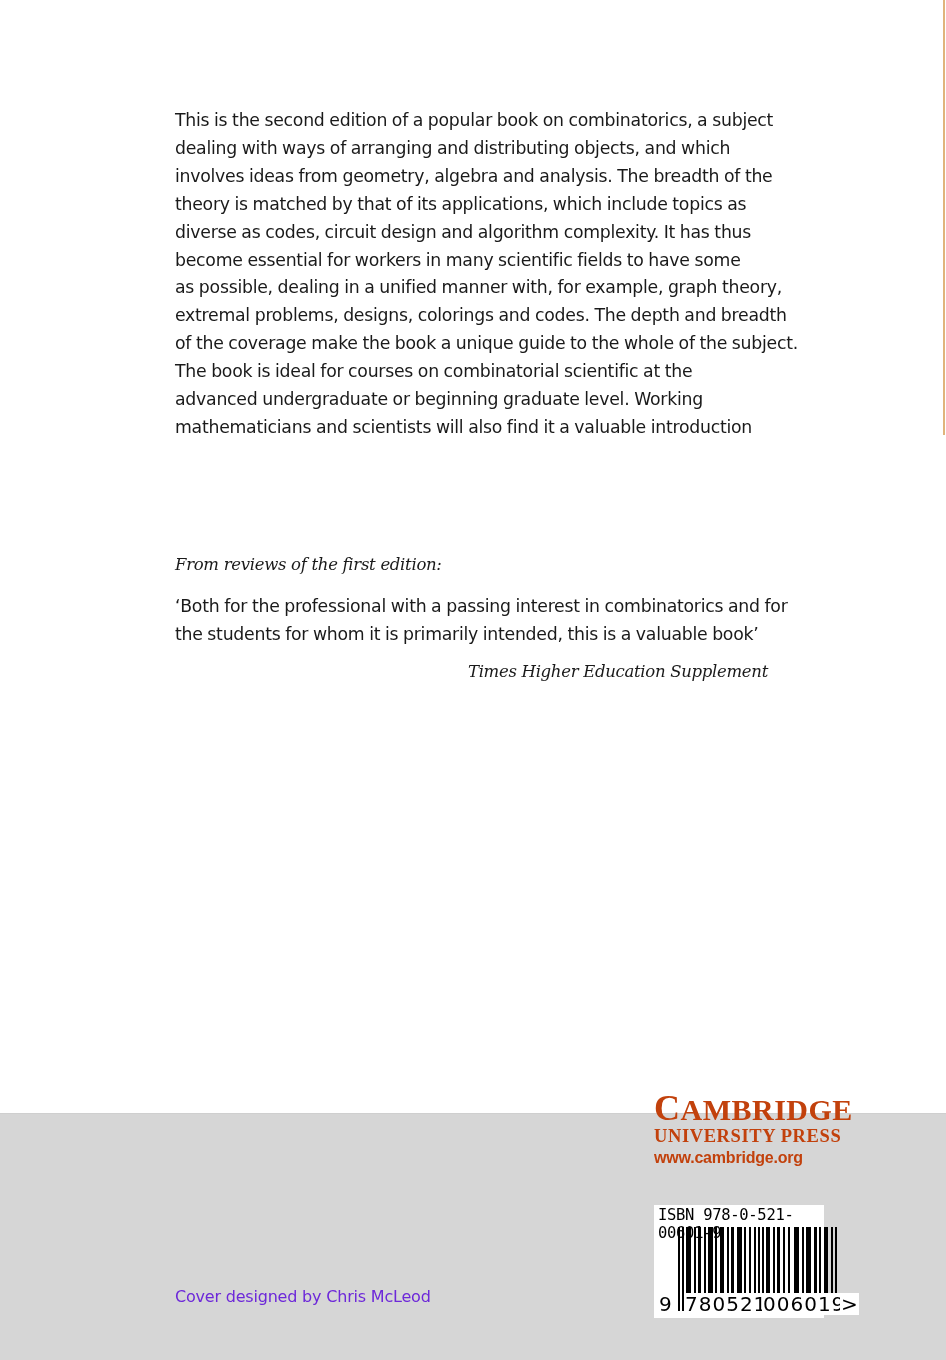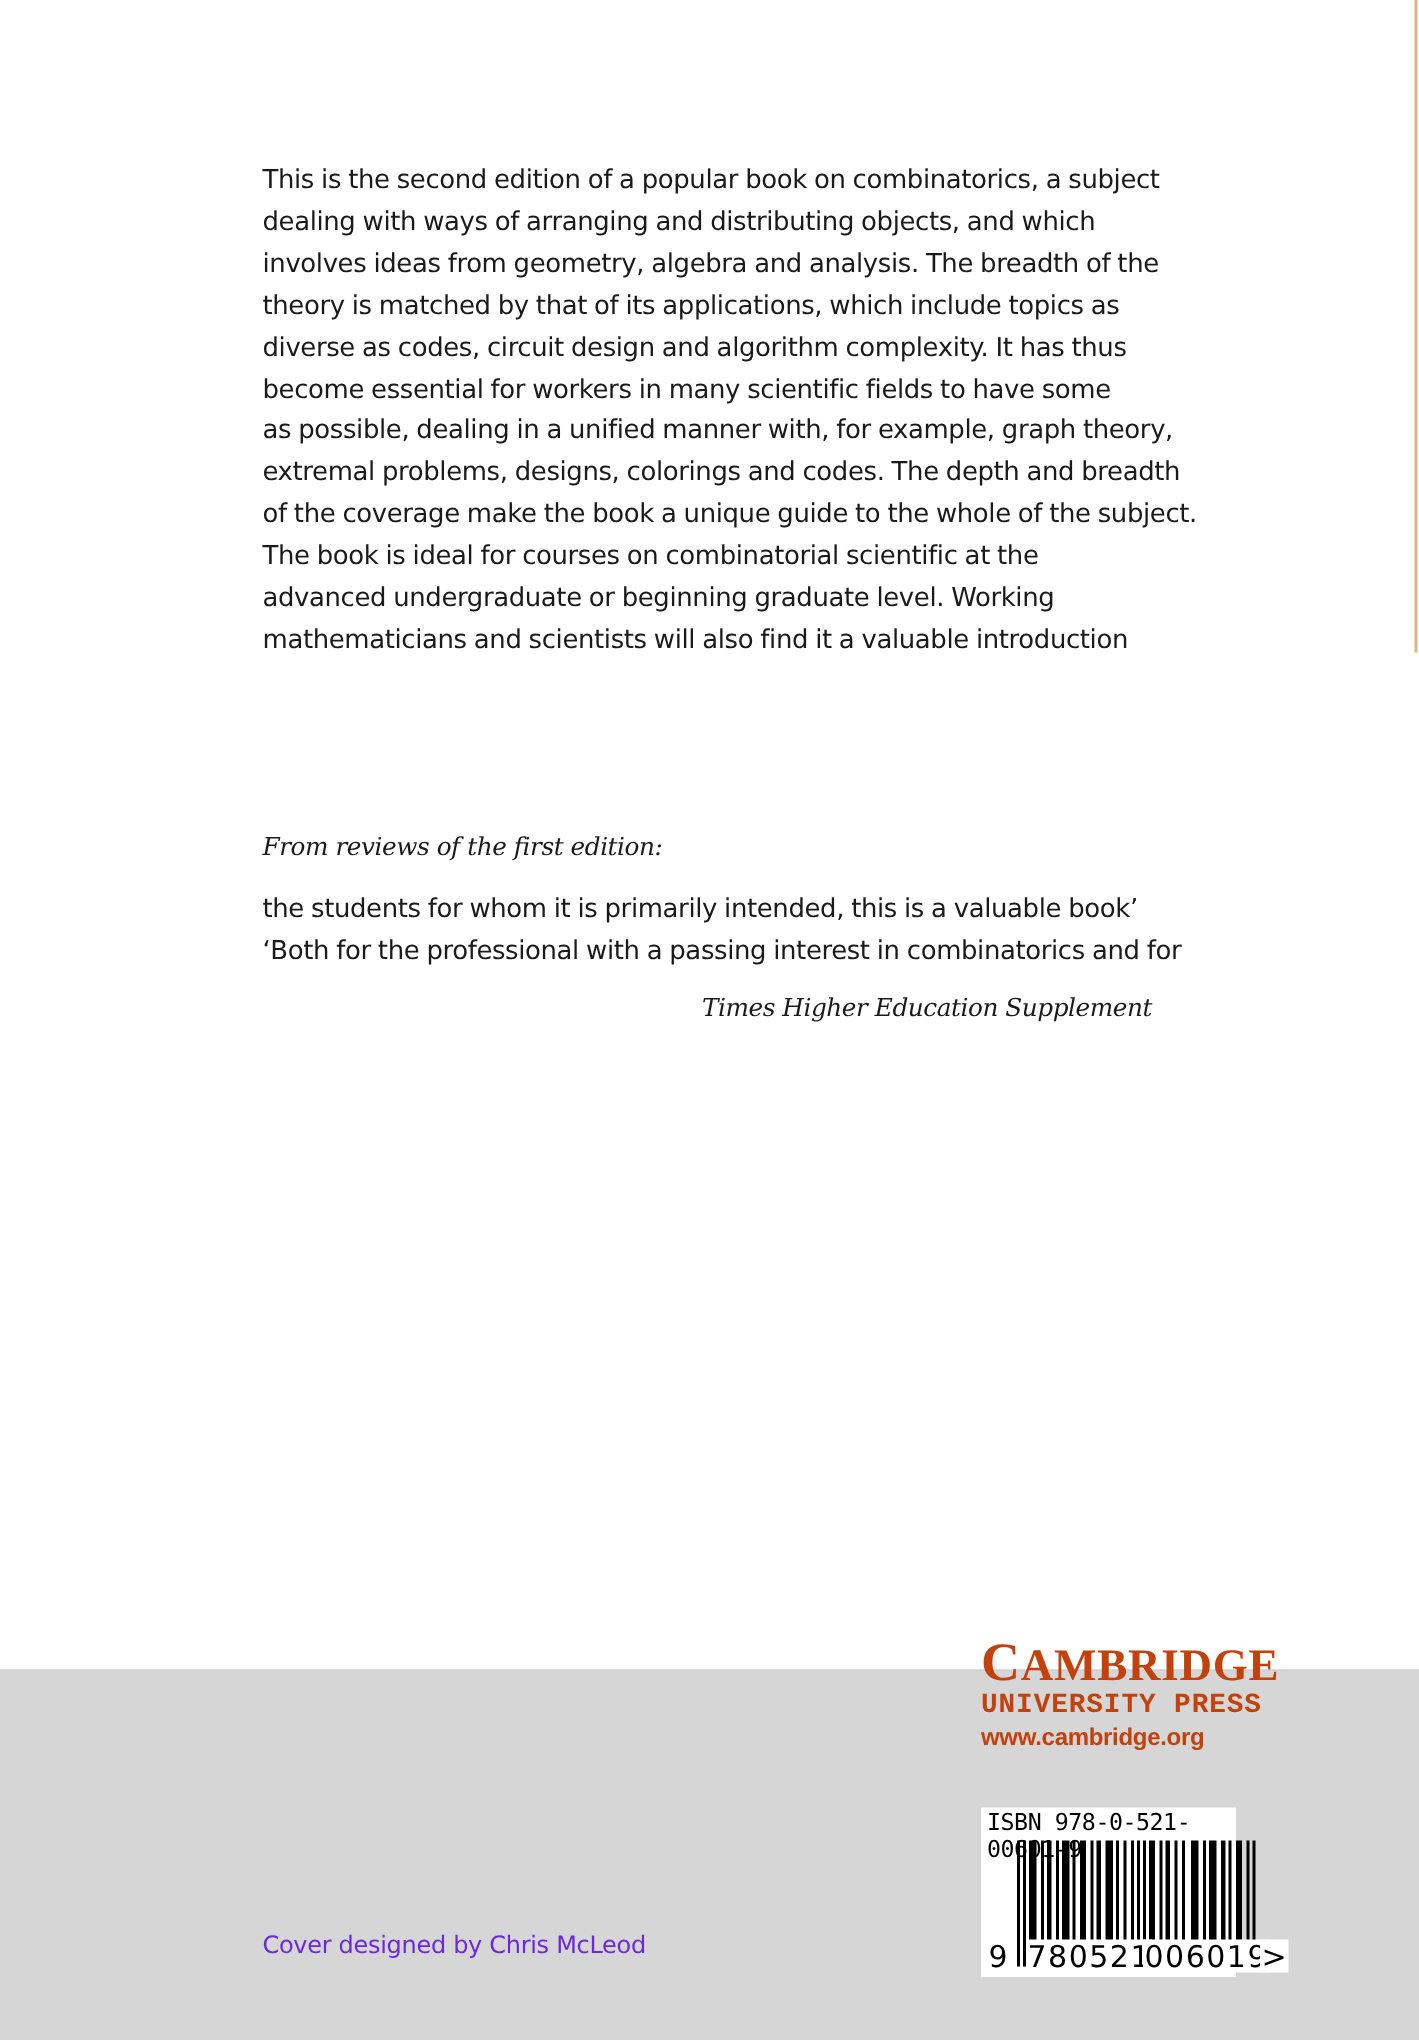--- a/index.html
+++ b/index.html
@@ -41,21 +41,21 @@
   .publisher {
     position: absolute; left: 654px; top: 1092px;
     color: #c2410c;
   }
   .publisher .name {
     font-family: "Liberation Serif", "DejaVu Serif", serif;
     font-weight: bold; font-size: 30px; letter-spacing: 0.5px; line-height: 32px;
   }
   .publisher .name .big { font-size: 36px; }
   .publisher .sub {
-    font-family: Liberation Mono, monospace;
+    font-family: Liberation Serif, serif;
     font-weight: bold; font-size: 18.5px; letter-spacing: 0.6px; line-height: 20px;
   }
   .publisher .url {
     font-family: "Liberation Sans", "DejaVu Sans", sans-serif;
     font-weight: bold; font-size: 16px; margin-top: 3px; letter-spacing: -0.2px;
   }
   .barcode-box {
     position: absolute; left: 654px; top: 1205px; width: 170px; height: 113px;
     background: #ffffff;
   }
@@ -91,22 +91,22 @@
   <span class="line">extremal problems, designs, colorings and codes. The depth and breadth</span>
   <span class="line">of the coverage make the book a unique guide to the whole of the subject.</span>
   <span class="line">The book is ideal for courses on combinatorial scientific at the</span>
   <span class="line">advanced undergraduate or beginning graduate level. Working</span>
   <span class="line">mathematicians and scientists will also find it a valuable introduction</span>
 </div>
 
 <div class="reviews-heading">From reviews of the first edition:</div>
 
 <div class="quote">
+  <span class="line">‘Both for the professional with a passing interest in combinatorics and for</span>
   <span class="line">the students for whom it is primarily intended, this is a valuable book’</span>
-  <span class="line">‘Both for the professional with a passing interest in combinatorics and for</span>
 </div>
 
 <div class="quote-source">Times Higher Education Supplement</div>
 
 <div class="bottom-band"></div>
 
 <div class="publisher">
   <div class="name"><span class="big">C</span><span>AMBRIDGE</span></div>
   <div class="sub">UNIVERSITY PRESS</div>
   <div class="url">www.cambridge.org</div>

